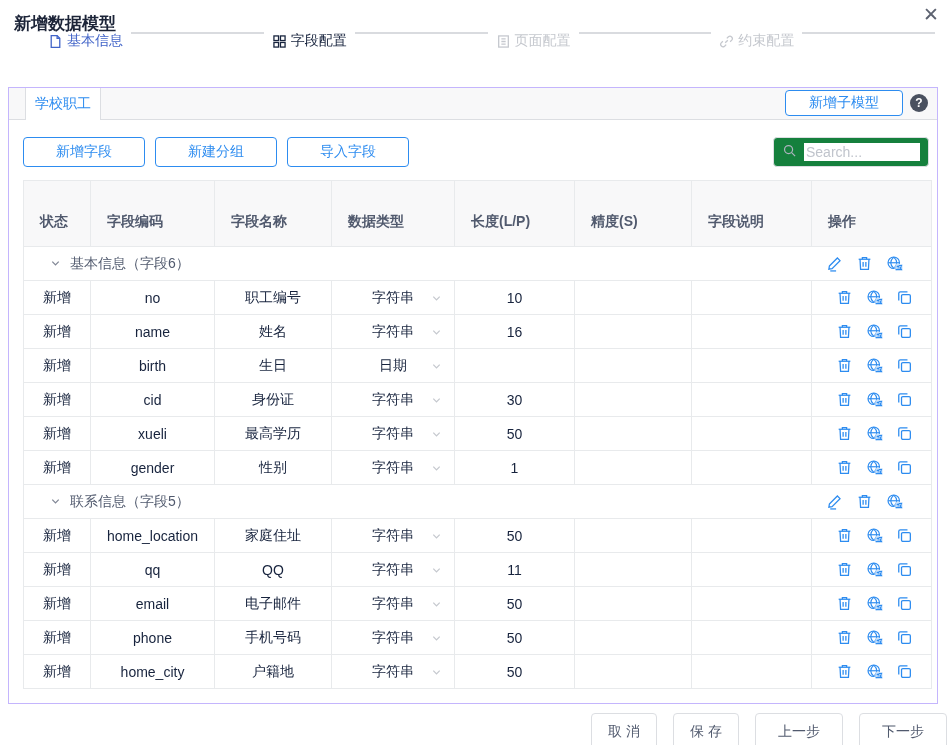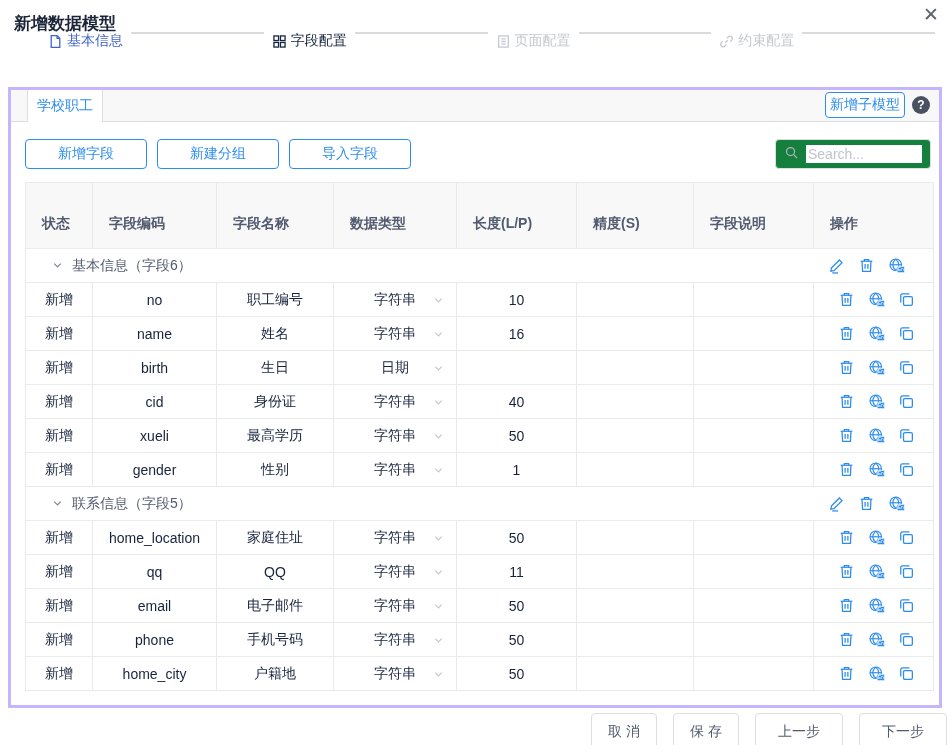--- a/index.html
+++ b/index.html
@@ -14,26 +14,26 @@
   
   .steps{position:absolute;left:48px;right:8px;top:32px;display:flex;}
   .step{display:flex;align-items:center;font-size:14px;white-space:nowrap}
   .step .s-icon{display:inline-flex;margin-right:4px}
   .step.finished{color:#4063c8}
   .step.current{color:#17233d}
   .step.wait{color:#c5c8ce}
   .step-line{flex:1;height:2px;background:#d9dbdf;margin:0 8px}
 
   
-  .panel{position:absolute;left:8px;top:87px;width:928px;border:3px solid #c4b5fd;background:#fff}
+  .panel{position:absolute;left:8px;top:87px;width:928px;border:1px solid #c4b5fd;background:#fff}
   .tabbar{height:31px;background:#f8f8f9;border-bottom:1px solid #dcdee2;position:relative}
   .tab{position:absolute;left:16px;top:0;height:32px;width:74px;background:#fff;z-index:2;
        border-left:1px solid #dcdee2;border-right:1px solid #dcdee2;
        display:flex;align-items:center;justify-content:center;color:#2d8cf0;font-size:14px;cursor:pointer}
-  .add-sub-btn{position:absolute;right:34px;top:2px;height:26px;padding:0 4px;box-sizing:border-box;
+  .add-sub-btn{position:absolute;right:34px;top:2px;height:26px;padding:0 23px;box-sizing:border-box;
        border:1px solid #2d8cf0;color:#2d8cf0;background:#fff;border-radius:4px;font-size:14px;cursor:pointer;
        font-family:Liberation Mono, monospace}
   .help{position:absolute;right:9px;top:6px;width:18px;height:18px;border-radius:50%;background:#4a5160;
        color:#fff;font-size:12px;font-weight:bold;display:flex;align-items:center;justify-content:center;cursor:pointer}
 
   .content{padding:17px 8px 14px 14px}
   .toolbar{display:flex;align-items:center;margin-bottom:13px}
   .tbtn{height:30px;padding:0 32px;margin-right:10px;border:1px solid #2d8cf0;background:#fff;color:#2d8cf0;
         font-size:14px;border-radius:4px;cursor:pointer;font-family:inherit}
   .search{margin-left:auto;width:156px;height:30px;box-sizing:border-box;border:1px solid #dcdee2;border-radius:4px;
@@ -322,21 +322,21 @@
           </tr>
           <tr class="field-row">
             <td>新增</td>
             <td>cid</td>
             <td>身份证</td>
             <td class="type-cell"><span>字符串</span><span class="chev">
                 <svg viewBox="0 0 12 12" width="11" height="11" fill="none" stroke="currentColor" stroke-width="1.4">
                   <path d="M2.5 4L6 7.5 9.5 4"></path>
                 </svg>
               </span></td>
-            <td>40</td>
+            <td>30</td>
             <td></td>
             <td></td>
             <td>
               <div class="ops">
                 <span class="op">
                   <svg viewBox="0 0 16 16" fill="none" stroke="currentColor" stroke-width="1.2">
                     <path d="M2.5 4h11"></path>
                     <path d="M6 4V2.5h4V4"></path>
                     <path d="M3.8 4l.5 9.5h7.4l.5-9.5"></path>
                     <path d="M6.7 6.5v4.6M9.3 6.5v4.6"></path>

